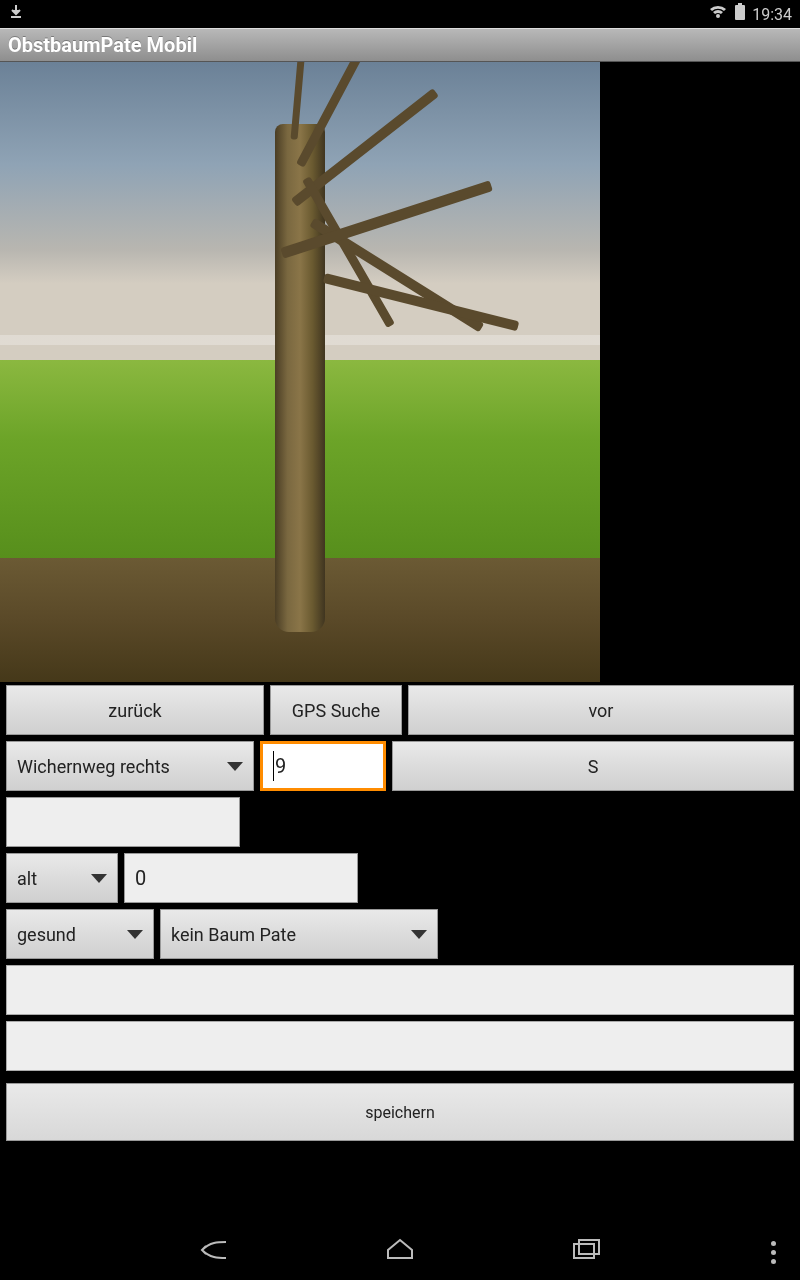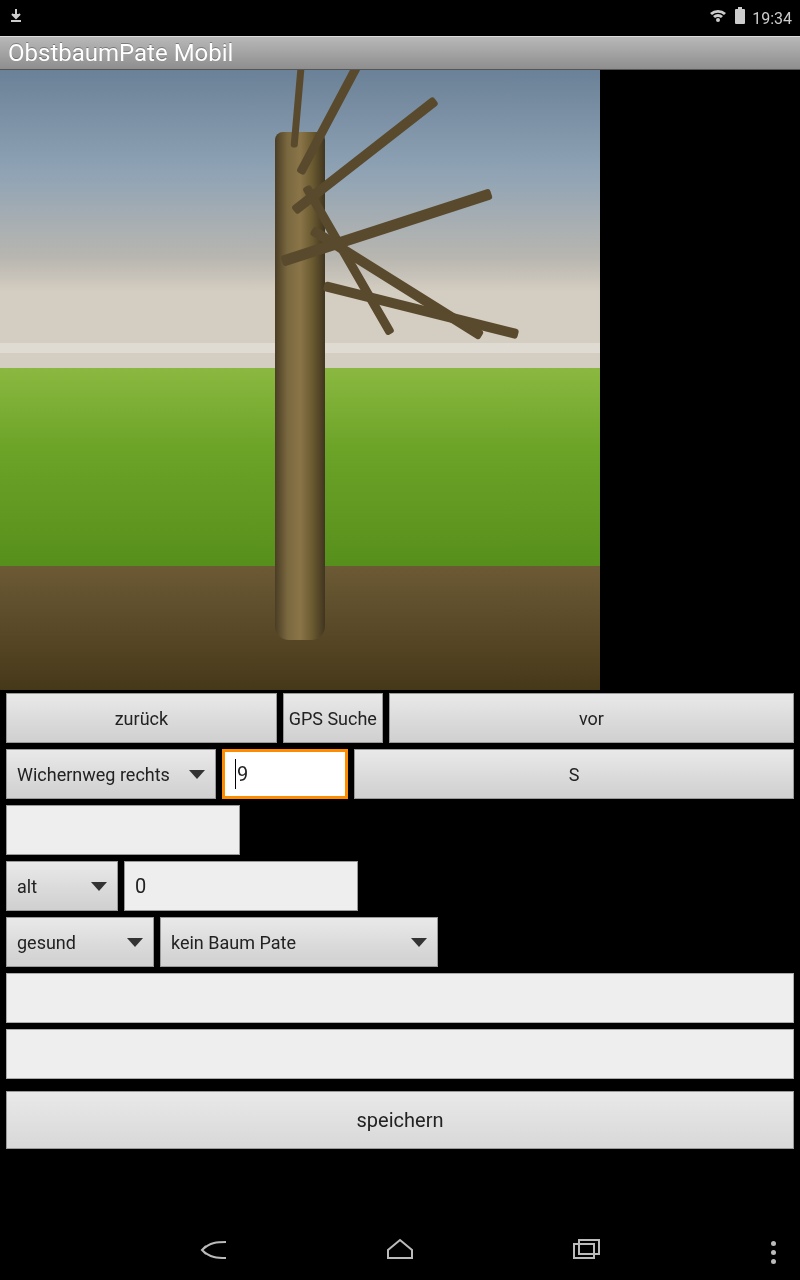--- a/index.html
+++ b/index.html
@@ -1,25 +1,25 @@
 <!DOCTYPE html>
 <html><head>
 <meta charset="utf-8">
 <style>
   * { box-sizing: border-box; margin: 0; padding: 0; }
   html, body { width: 800px; height: 1280px; background: #000; font-family: Roboto, Arial, sans-serif; overflow: hidden; }
   
   
-  .status-bar { height: 36px; background: #000; display: flex; align-items: center; padding: 6px 8px; color: #ccc; font-size: 16px; }
+  .status-bar { height: 28px; background: #000; display: flex; align-items: center; padding: 6px 8px; color: #ccc; font-size: 16px; }
   .status-bar .left { display: flex; align-items: center; }
   .status-bar .right { margin-left: auto; display: flex; align-items: center; gap: 6px; }
   
   
   .title-bar { height: 34px; background: linear-gradient(#b8b8b8, #8e8e8e); border-top: 1px solid #ddd; border-bottom: 1px solid #555; display: flex; align-items: center; padding-left: 8px; }
-  .title-bar .title { color: #fff; font-size: 24px; font-weight: normal; text-shadow: 0 -1px 0 rgba(0,0,0,.3); }
+  .title-bar .title { color: #fff; font-size: 20px; font-weight: bold; text-shadow: 0 -1px 0 rgba(0,0,0,.3); }
   
   
   .photo-area { width: 600px; height: 620px; background: #000; position: relative; }
   .photo { width: 100%; height: 100%; position: relative; overflow: hidden; }
   .sky { position: absolute; inset: 0; height: 55%; background: linear-gradient(#6b8197 0%, #8fa3b5 30%, #b8b6b0 55%, #d4cdc1 65%); }
   .grass { position: absolute; top: 48%; left: 0; right: 0; bottom: 20%; background: linear-gradient(#8bb840 0%, #6ca428 40%, #578f1c 100%); }
   .ground { position: absolute; bottom: 0; left: 0; right: 0; height: 20%; background: linear-gradient(#6b5a34 0%, #5a4928 50%, #453819 100%); }
   .trunk { position: absolute; left: 50%; top: 10%; bottom: 8%; width: 50px; margin-left: -25px; background: linear-gradient(90deg, #4a3d24, #7a6840, #8a7548, #6a5a30, #403520); border-radius: 8px 8px 14px 14px; }
   .branch { position: absolute; background: #5a4a2d; border-radius: 3px; }
   .b1 { left: 49%; top: 22%; width: 180px; height: 10px; transform: rotate(-38deg); transform-origin: left center; }
@@ -37,21 +37,21 @@
   .ctrl { background: linear-gradient(#e9e9e9 0%, #dcdcdc 50%, #d0d0d0 100%); border: 1px solid #999; height: 50px; display: flex; align-items: center; justify-content: center; font-size: 18px; color: #222; }
   .btn { cursor: pointer; }
   .select { justify-content: space-between; padding: 0 10px; cursor: pointer; }
   .select .tri { width: 0; height: 0; border-left: 8px solid transparent; border-right: 8px solid transparent; border-top: 9px solid #333; }
   .input { background: #eee; border: 1px solid #999; height: 50px; padding: 0 10px; font-size: 20px; color: #222; display: flex; align-items: center; }
   .input.focused { border: 3px solid #ff8c00; background: #fff; }
   .input.focused .cursor { display: inline-block; width: 1px; height: 30px; background: #000; vertical-align: middle; margin-right: 1px; animation: blink 1s infinite; }
   @keyframes blink { 50% { opacity: 0; } }
   .fullrow { padding: 3px 6px; }
   .fullinput { background: #eee; border: 1px solid #aaa; height: 50px; width: 100%; }
-  .savebtn { background: linear-gradient(#e9e9e9 0%, #d8d8d8 100%); border: 1px solid #999; height: 58px; width: 100%; display: flex; align-items: center; justify-content: center; font-size: 20px; color: #222; cursor: pointer; }
+  .savebtn { background: linear-gradient(#e9e9e9 0%, #d8d8d8 100%); border: 1px solid #999; height: 58px; width: 100%; display: flex; align-items: center; justify-content: center; font-size: 16px; color: #222; cursor: pointer; }
   
   
   .navbar { position: absolute; bottom: 0; left: 0; right: 0; height: 56px; background: #000; display: flex; align-items: center; justify-content: center; gap: 150px; }
   .navbar .navbtn { color: #bbb; cursor: pointer; }
   .navbar .menu { position: absolute; right: 24px; display: flex; flex-direction: column; gap: 4px; }
   .navbar .menu .dot { width: 5px; height: 5px; background: #bbb; border-radius: 50%; }
 </style>
 </head>
 <body>
 
@@ -99,30 +99,30 @@
       <div class="branch b7"></div>
   </div>
 </div>
 
 <div class="form">
 
   <div class="row">
     <div class="ctrl btn" style="flex:1">
         <span>zurück</span>
       </div>
-    <div class="ctrl btn" style="width:100px">
+    <div class="ctrl btn" style="width:132px">
         <span>GPS Suche</span>
       </div>
     <div class="ctrl btn" style="flex:1.5">
         <span>vor</span>
       </div>
   </div>
 
   <div class="row">
-    <div class="ctrl select" style="width:210px">
+    <div class="ctrl select" style="width:248px">
       <span>Wichernweg rechts</span>
       <span class="tri"></span>
     </div>
     <div class="input focused" style="width:126px">
       <span class="cursor"></span>
         <span>9</span>
     </div>
     <div class="ctrl btn" style="flex:1">
         <span>S</span>
       </div>

